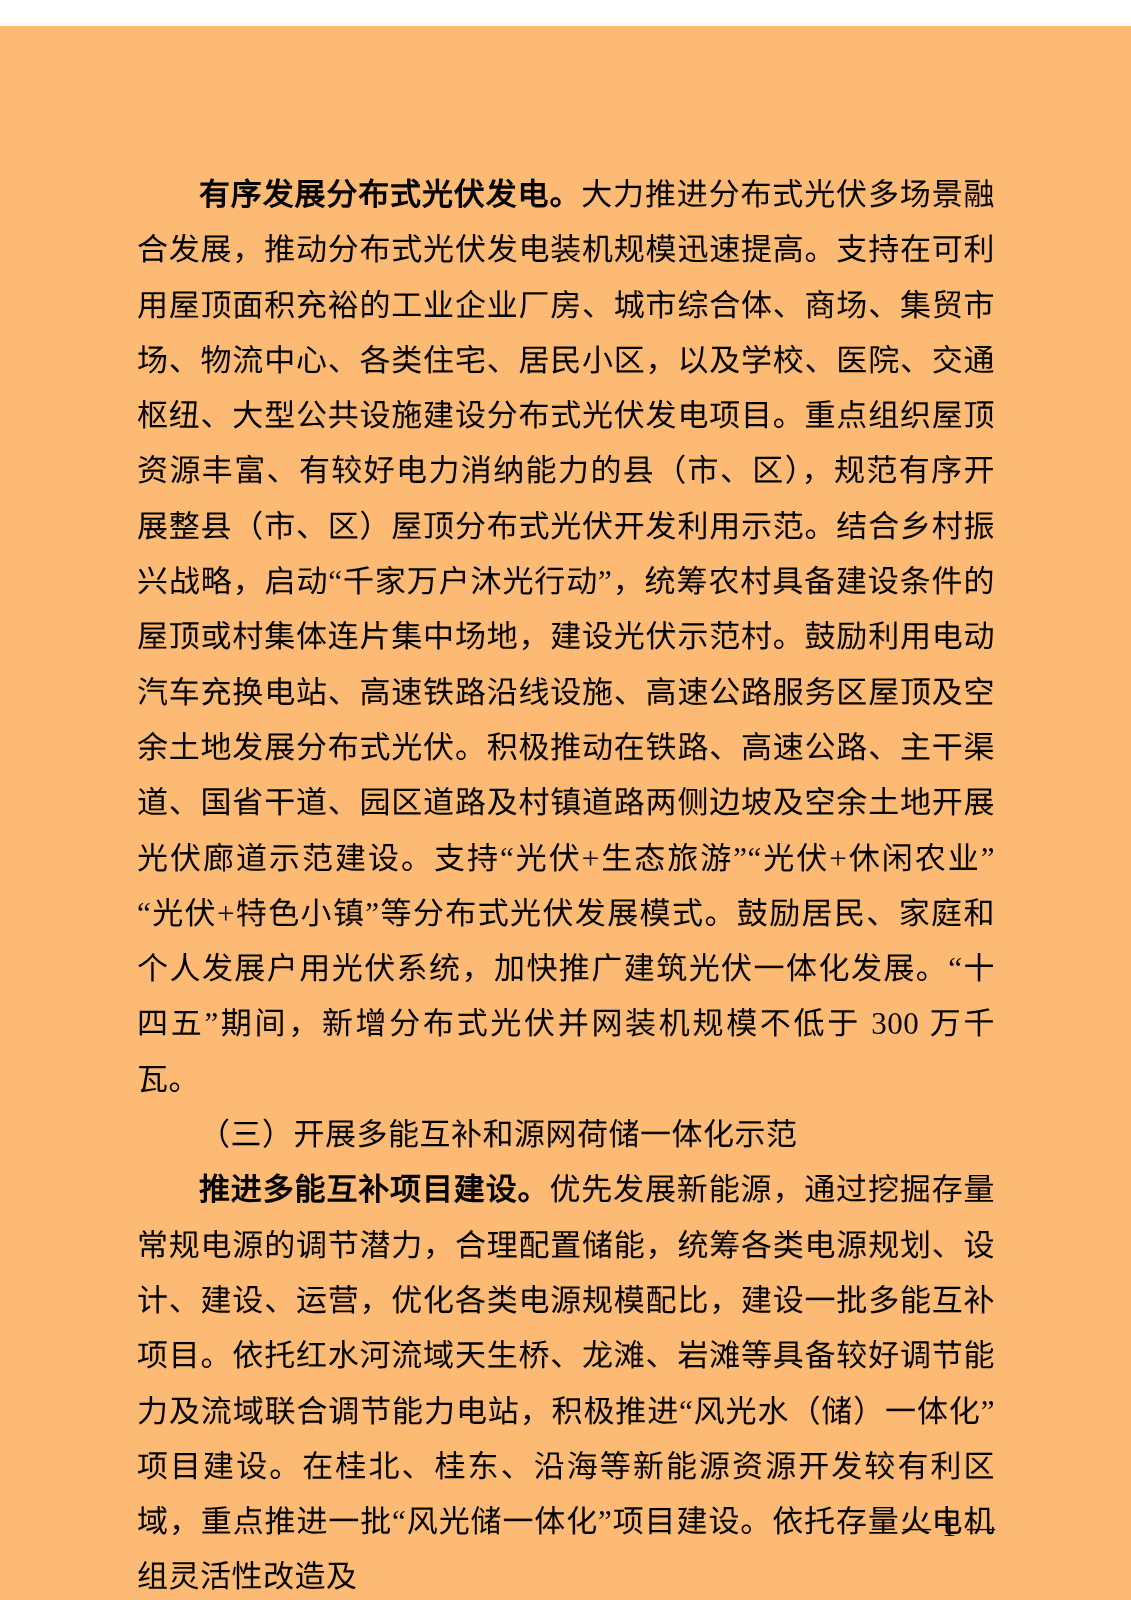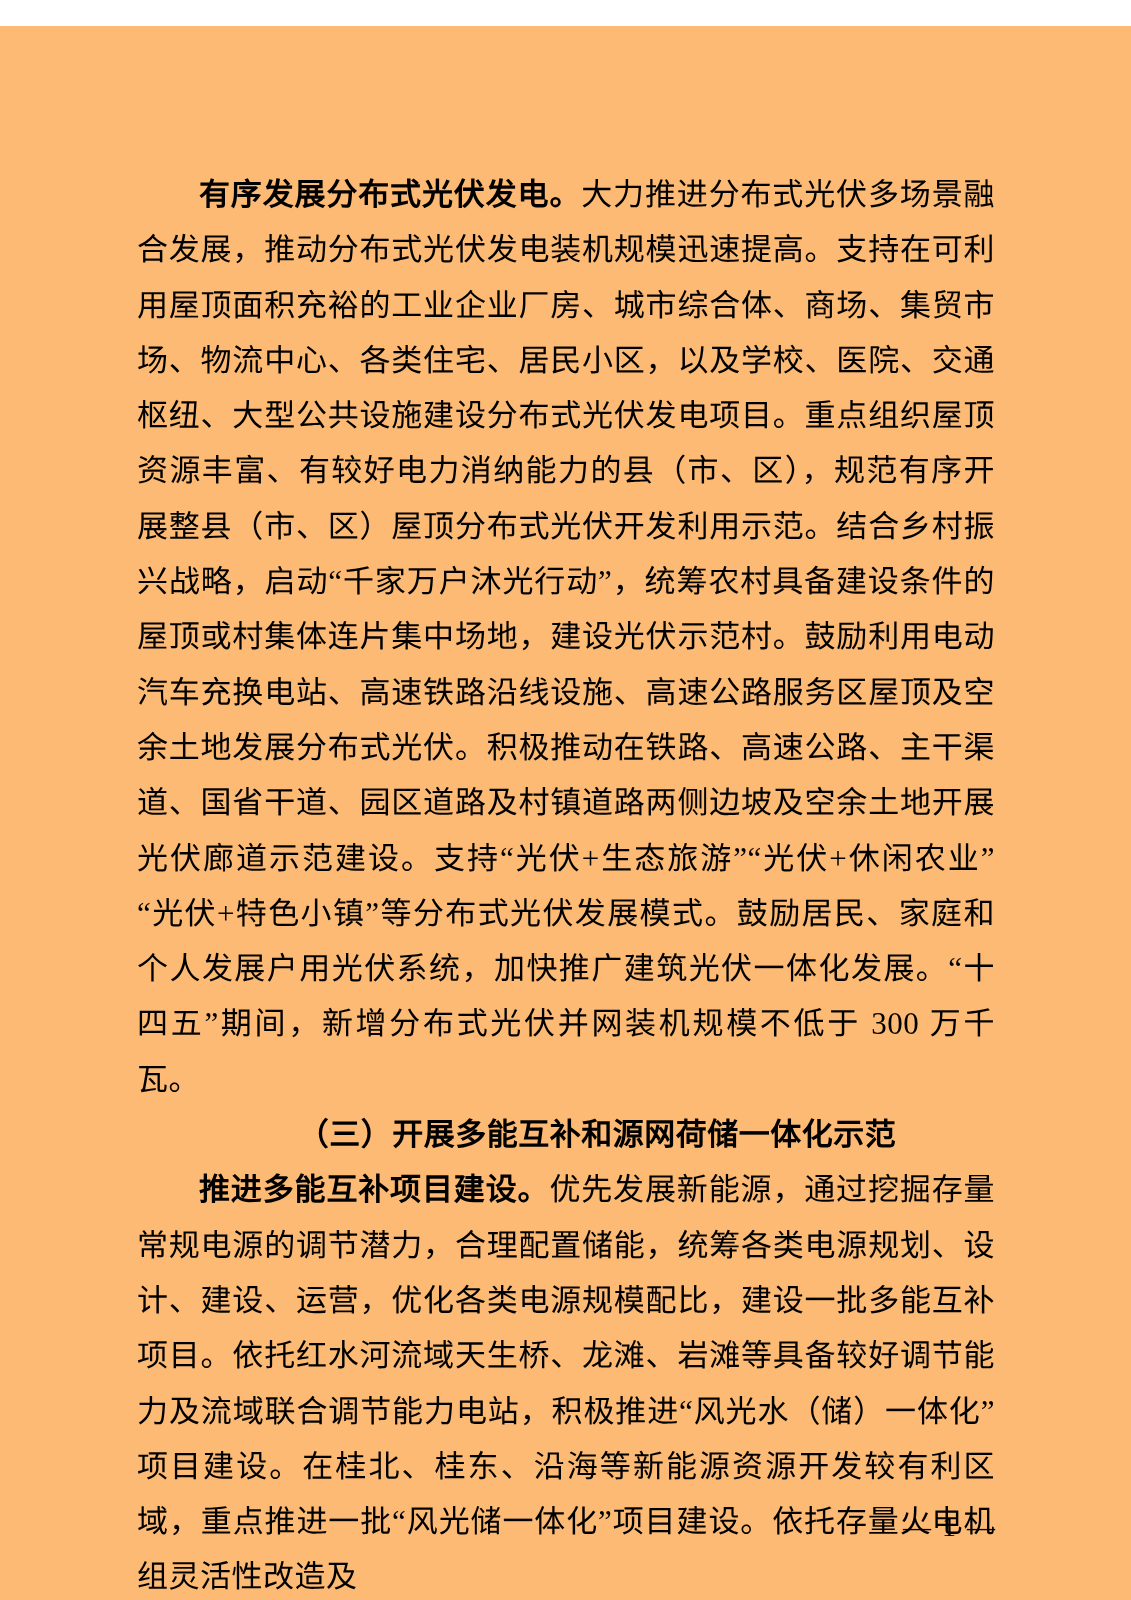--- a/index.html
+++ b/index.html
@@ -31,23 +31,23 @@
     margin: 0;
     text-indent: 2em;
   }
   .para .lead {
     font-weight: bold;
   }
   .heading {
     margin: 0;
     font-size: 31px;
     line-height: 55.3px;
-    font-weight: bold;
+    font-weight: normal;
     text-indent: 2em;
-    text-align: center;
+    text-align: left;
   }
   .page-number {
     position: absolute;
     top: 1486px;
     right: 134px;
     font-size: 28px;
     line-height: 30px;
     letter-spacing: 2px;
     color: #000000;
   }

